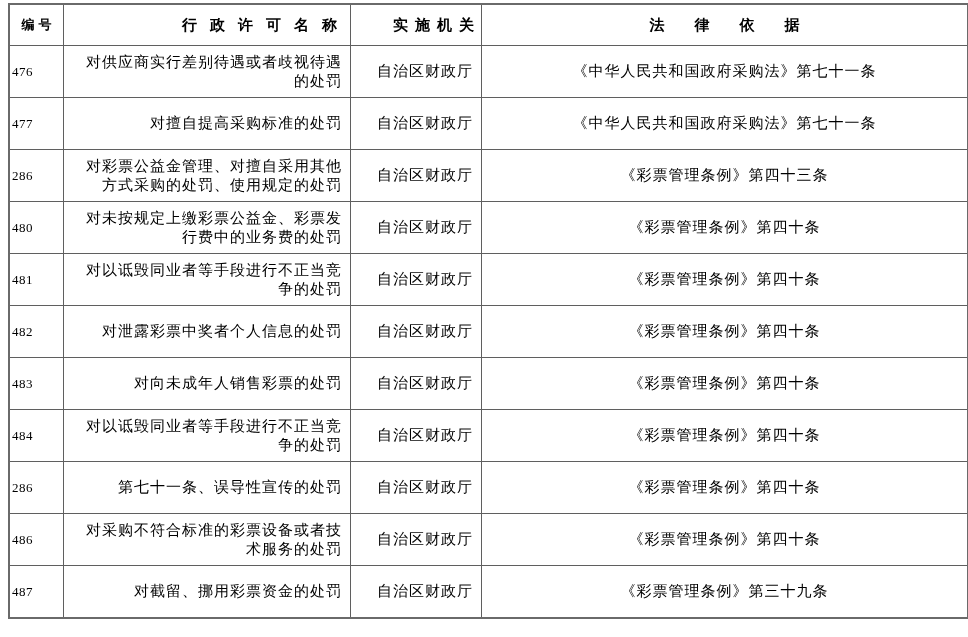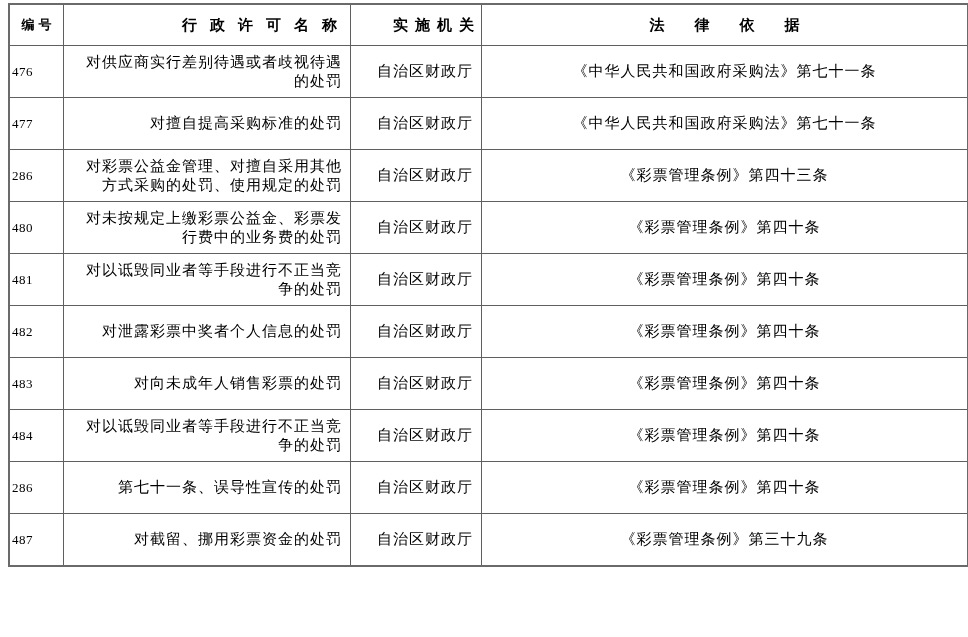--- a/index.html
+++ b/index.html
@@ -122,20 +122,26 @@
           <td class="col-agency">自治区财政厅</td>
           <td class="col-legal">《彩票管理条例》第四十条</td>
         </tr>
         <tr>
           <td class="col-id">286</td>
           <td class="col-name">第七十一条、误导性宣传的处罚</td>
           <td class="col-agency">自治区财政厅</td>
           <td class="col-legal">《彩票管理条例》第四十条</td>
         </tr>
         <tr>
+          <td class="col-id">486</td>
+          <td class="col-name">对采购不符合标准的彩票设备或者技术服务的处罚</td>
+          <td class="col-agency">自治区财政厅</td>
+          <td class="col-legal">《彩票管理条例》第四十条</td>
+        </tr>
+        <tr>
           <td class="col-id">487</td>
           <td class="col-name">对截留、挪用彩票资金的处罚</td>
           <td class="col-agency">自治区财政厅</td>
           <td class="col-legal">《彩票管理条例》第三十九条</td>
         </tr>
       </tbody>
   </table>
 </div>
 
 </body></html>

